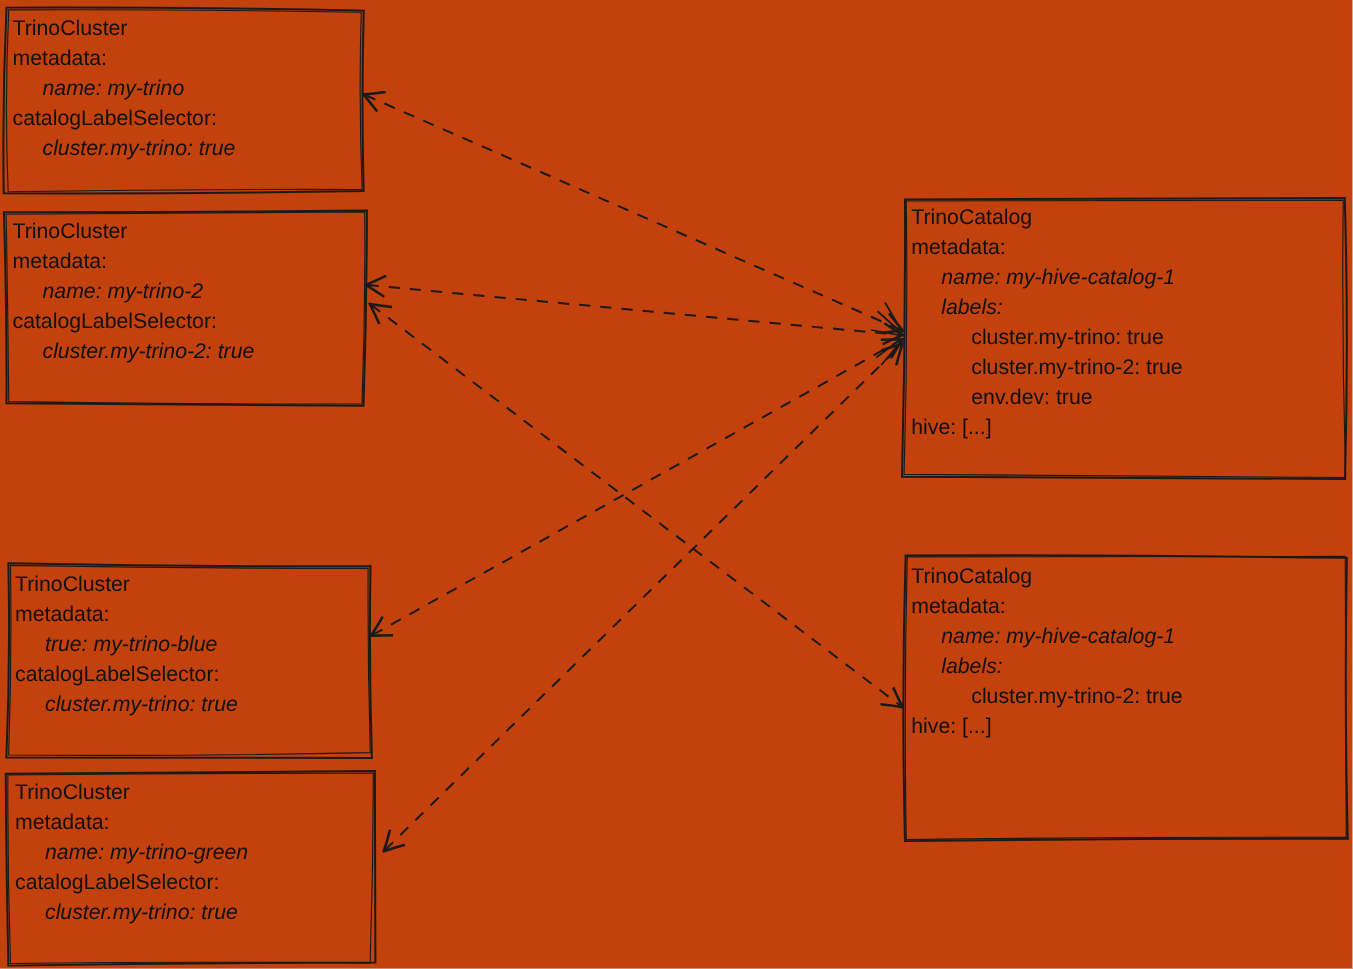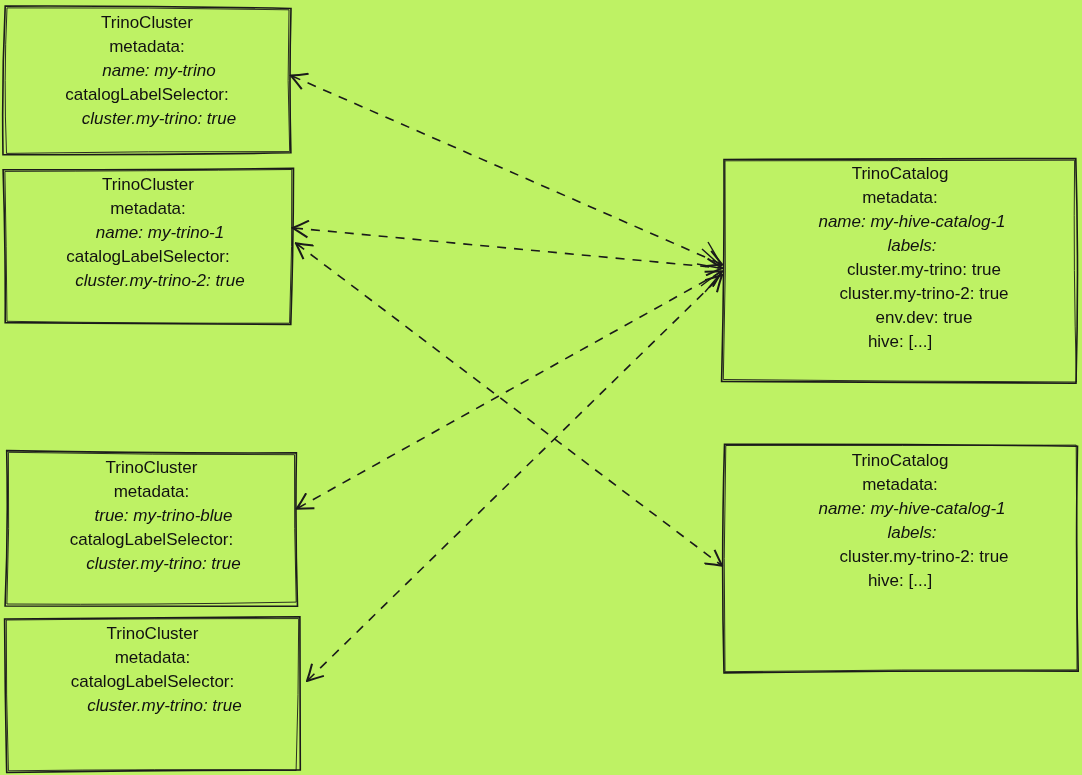--- a/index.html
+++ b/index.html
@@ -1,23 +1,22 @@
 <!DOCTYPE html>
 <html><head>
 <meta charset="utf-8">
 <style>
   html,body{margin:0;padding:0;background:#f3f3f3;}
   .stage{
     position:relative;
     width:1082px;height:775px;
-    background:#bef264;
+    background:#c2410c;
     font-family:"Liberation Sans", sans-serif;
     color:#111111;
     overflow:hidden;
-    text-align:center;
   }
   #wires{position:absolute;left:0;top:0;width:1082px;height:775px;}
   .node{
     position:absolute;
     box-sizing:border-box;
     padding:4px 6px;
     font-size:17px;
     line-height:24px;
     white-space:pre;
     z-index:2;
@@ -53,23 +52,23 @@
       <path d="M 725.8 445.5 Q 903.6 445.6, 1076.2 445.1 Q 1077.1 558.5, 1077 669.9 Q 902.7 669.3, 725 671.7 Q 723.06 558.5, 725.8 445.5 Z" fill="none" stroke="#1a1a1a" stroke-width="0.9"></path>
       <path d="M 292 76 L 721 264" fill="none" stroke="#1a1a1a" stroke-width="1.6" stroke-dasharray="9 8" marker-start="url(#ah)" marker-end="url(#ah)"></path>
       <path d="M 294 228 L 721 268" fill="none" stroke="#1a1a1a" stroke-width="1.6" stroke-dasharray="9 8" marker-start="url(#ah)" marker-end="url(#ah)"></path>
       <path d="M 298 508 L 721 272" fill="none" stroke="#1a1a1a" stroke-width="1.6" stroke-dasharray="9 8" marker-start="url(#ah)" marker-end="url(#ah)"></path>
       <path d="M 308 680 L 721 276" fill="none" stroke="#1a1a1a" stroke-width="1.6" stroke-dasharray="9 8" marker-start="url(#ah)" marker-end="url(#ah)"></path>
       <path d="M 297 244 L 721 565" fill="none" stroke="#1a1a1a" stroke-width="1.6" stroke-dasharray="9 8" marker-start="url(#ah)" marker-end="url(#ah)"></path>
     </svg>
 
   <div class="node" id="n0" style="left:4px;top:7px;width:286px;height:147px;"><div class="yl i0">TrinoCluster</div><div class="yl i0">metadata:</div><div class="yl i1">name: my-trino</div><div class="yl i0">catalogLabelSelector:</div><div class="yl i1">cluster.my-trino: true</div></div>
 
-  <div class="node" id="n1" style="left:4px;top:169px;width:288px;height:155px;"><div class="yl i0">TrinoCluster</div><div class="yl i0">metadata:</div><div class="yl i1">name: my-trino-1</div><div class="yl i0">catalogLabelSelector:</div><div class="yl i1">cluster.my-trino-2: true</div></div>
+  <div class="node" id="n1" style="left:4px;top:169px;width:288px;height:155px;"><div class="yl i0">TrinoCluster</div><div class="yl i0">metadata:</div><div class="yl i1">name: my-trino-2</div><div class="yl i0">catalogLabelSelector:</div><div class="yl i1">cluster.my-trino-2: true</div></div>
 
   <div class="node" id="n2" style="left:6px;top:452px;width:291px;height:153px;"><div class="yl i0">TrinoCluster</div><div class="yl i0">metadata:</div><div class="yl i1">true: my-trino-blue</div><div class="yl i0">catalogLabelSelector:</div><div class="yl i1">cluster.my-trino: true</div></div>
 
-  <div class="node" id="n3" style="left:6px;top:618px;width:293px;height:153px;"><div class="yl i0">TrinoCluster</div><div class="yl i0">metadata:</div><div class="yl i0">catalogLabelSelector:</div><div class="yl i1">cluster.my-trino: true</div></div>
+  <div class="node" id="n3" style="left:6px;top:618px;width:293px;height:153px;"><div class="yl i0">TrinoCluster</div><div class="yl i0">metadata:</div><div class="yl i1">name: my-trino-green</div><div class="yl i0">catalogLabelSelector:</div><div class="yl i1">cluster.my-trino: true</div></div>
 
   <div class="node" id="n4" style="left:723px;top:158px;width:354px;height:224px;"><div class="yl i0">TrinoCatalog</div><div class="yl i0">metadata:</div><div class="yl i1">name: my-hive-catalog-1</div><div class="yl i1">labels:</div><div class="yl i2">cluster.my-trino: true</div><div class="yl i2">cluster.my-trino-2: true</div><div class="yl i2">env.dev: true</div><div class="yl i0">hive: [...]</div></div>
 
   <div class="node" id="n5" style="left:723px;top:445px;width:354px;height:227px;"><div class="yl i0">TrinoCatalog</div><div class="yl i0">metadata:</div><div class="yl i1">name: my-hive-catalog-1</div><div class="yl i1">labels:</div><div class="yl i2">cluster.my-trino-2: true</div><div class="yl i0">hive: [...]</div></div>
 
 </div>
 
 </body></html>

